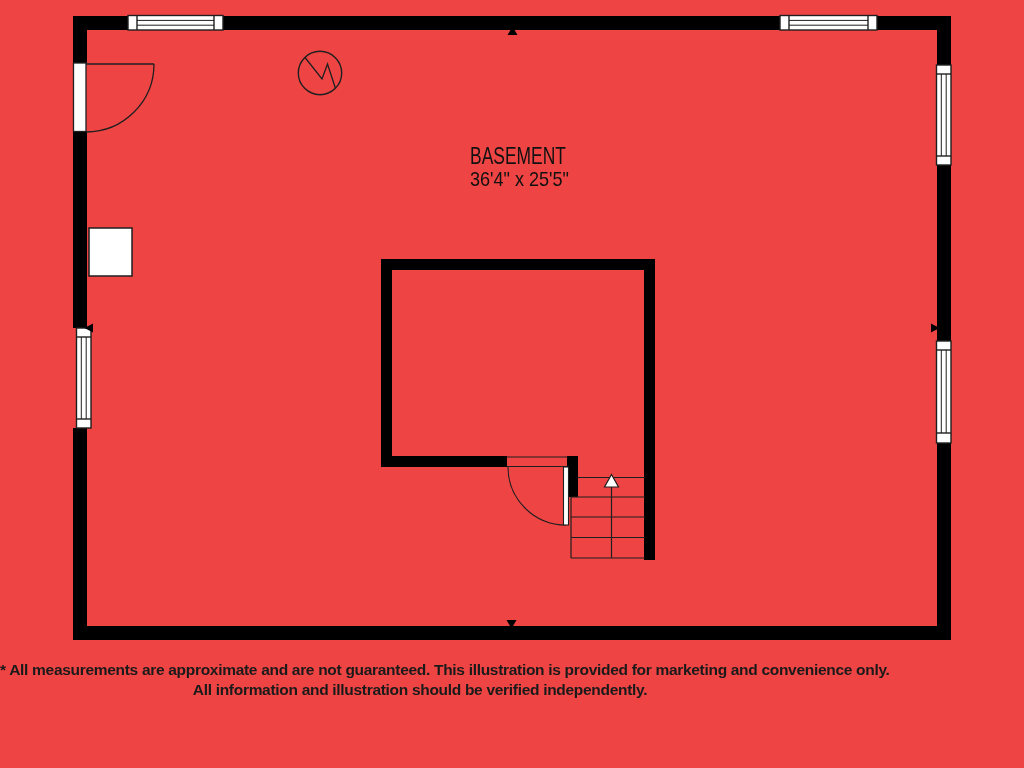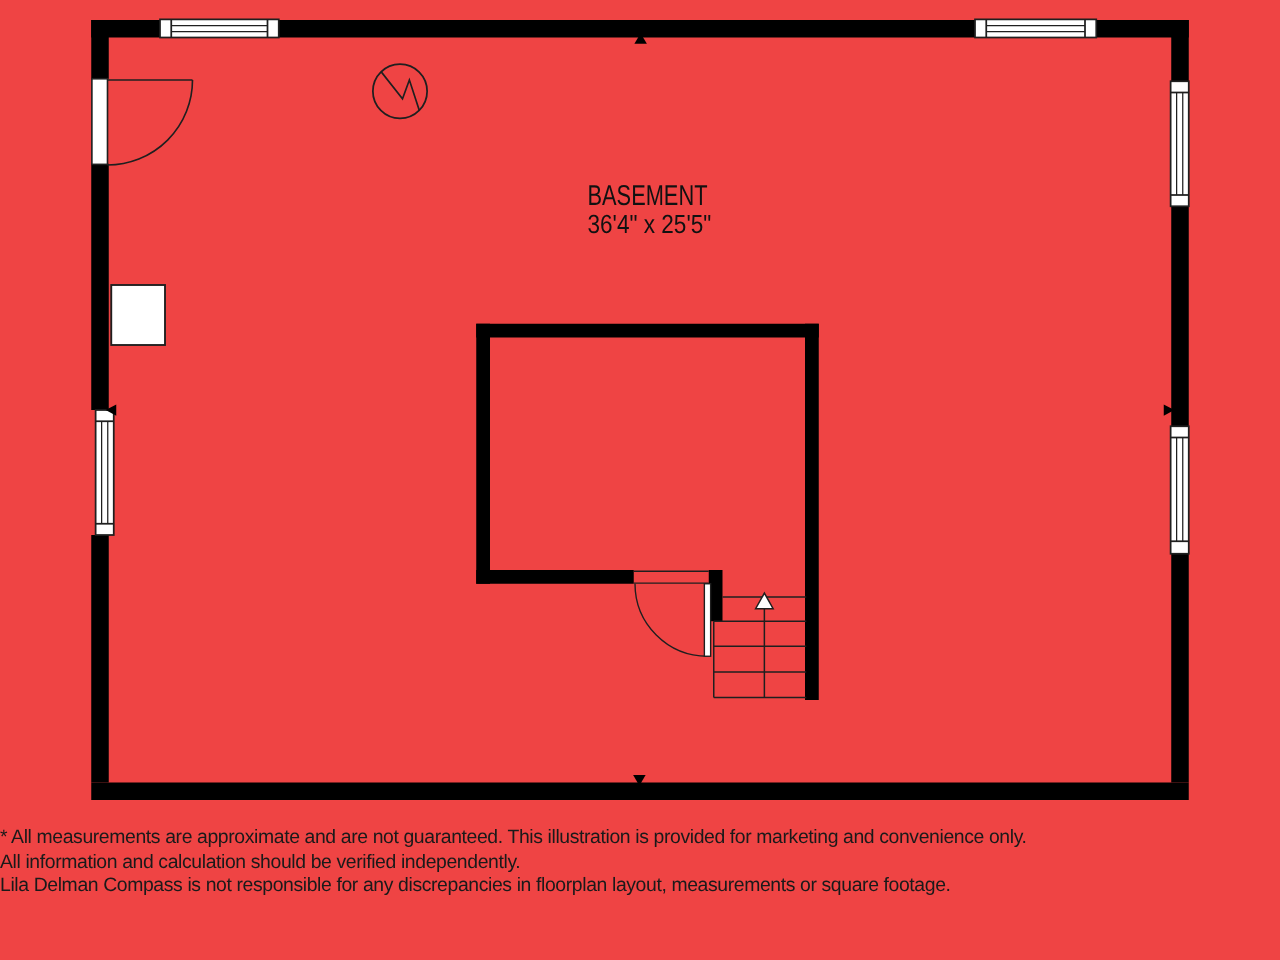--- a/index.html
+++ b/index.html
@@ -20,24 +20,26 @@
   .room-dims {
     font-family: "Liberation Sans", sans-serif;
     font-size: 21px;
     fill: #111111;
   }
   .disclaimer {
     position: absolute;
     left: 0;
     top: 660px;
     width: 840px;
+    text-align: center;
     color: #1a1a1a;
     font-size: 15.5px;
     line-height: 19.5px;
     letter-spacing: -0.3px;
+    font-weight: bold;
   }
   .disclaimer div { white-space: nowrap; }
 </style>
 </head>
 <body>
 
 <div class="page">
 
   <svg class="plan-svg" width="1024" height="768" viewBox="0 0 1024 768">
 
@@ -146,17 +148,16 @@
       <polygon points="84.5,328 93,323.5 93,332.5"></polygon>
       <polygon points="939.5,328 931,323.5 931,332.5"></polygon>
     </g>
 
     <text x="470" y="164" class="room-label" textLength="96" lengthAdjust="spacingAndGlyphs">BASEMENT</text>
     <text x="470" y="186" class="room-dims" textLength="99" lengthAdjust="spacingAndGlyphs">36'4" x 25'5"</text>
   </svg>
 
   <div class="disclaimer">
     <div>* All measurements are approximate and are not guaranteed. This illustration is provided for marketing and convenience only.</div>
-    <div>All information and calculation should be verified independently.</div>
-    <div>Lila Delman Compass  is not responsible for any discrepancies in floorplan layout, measurements or square footage.</div>
+    <div>All information and illustration should be verified independently.</div>
   </div>
 
 </div>
 
 </body></html>

